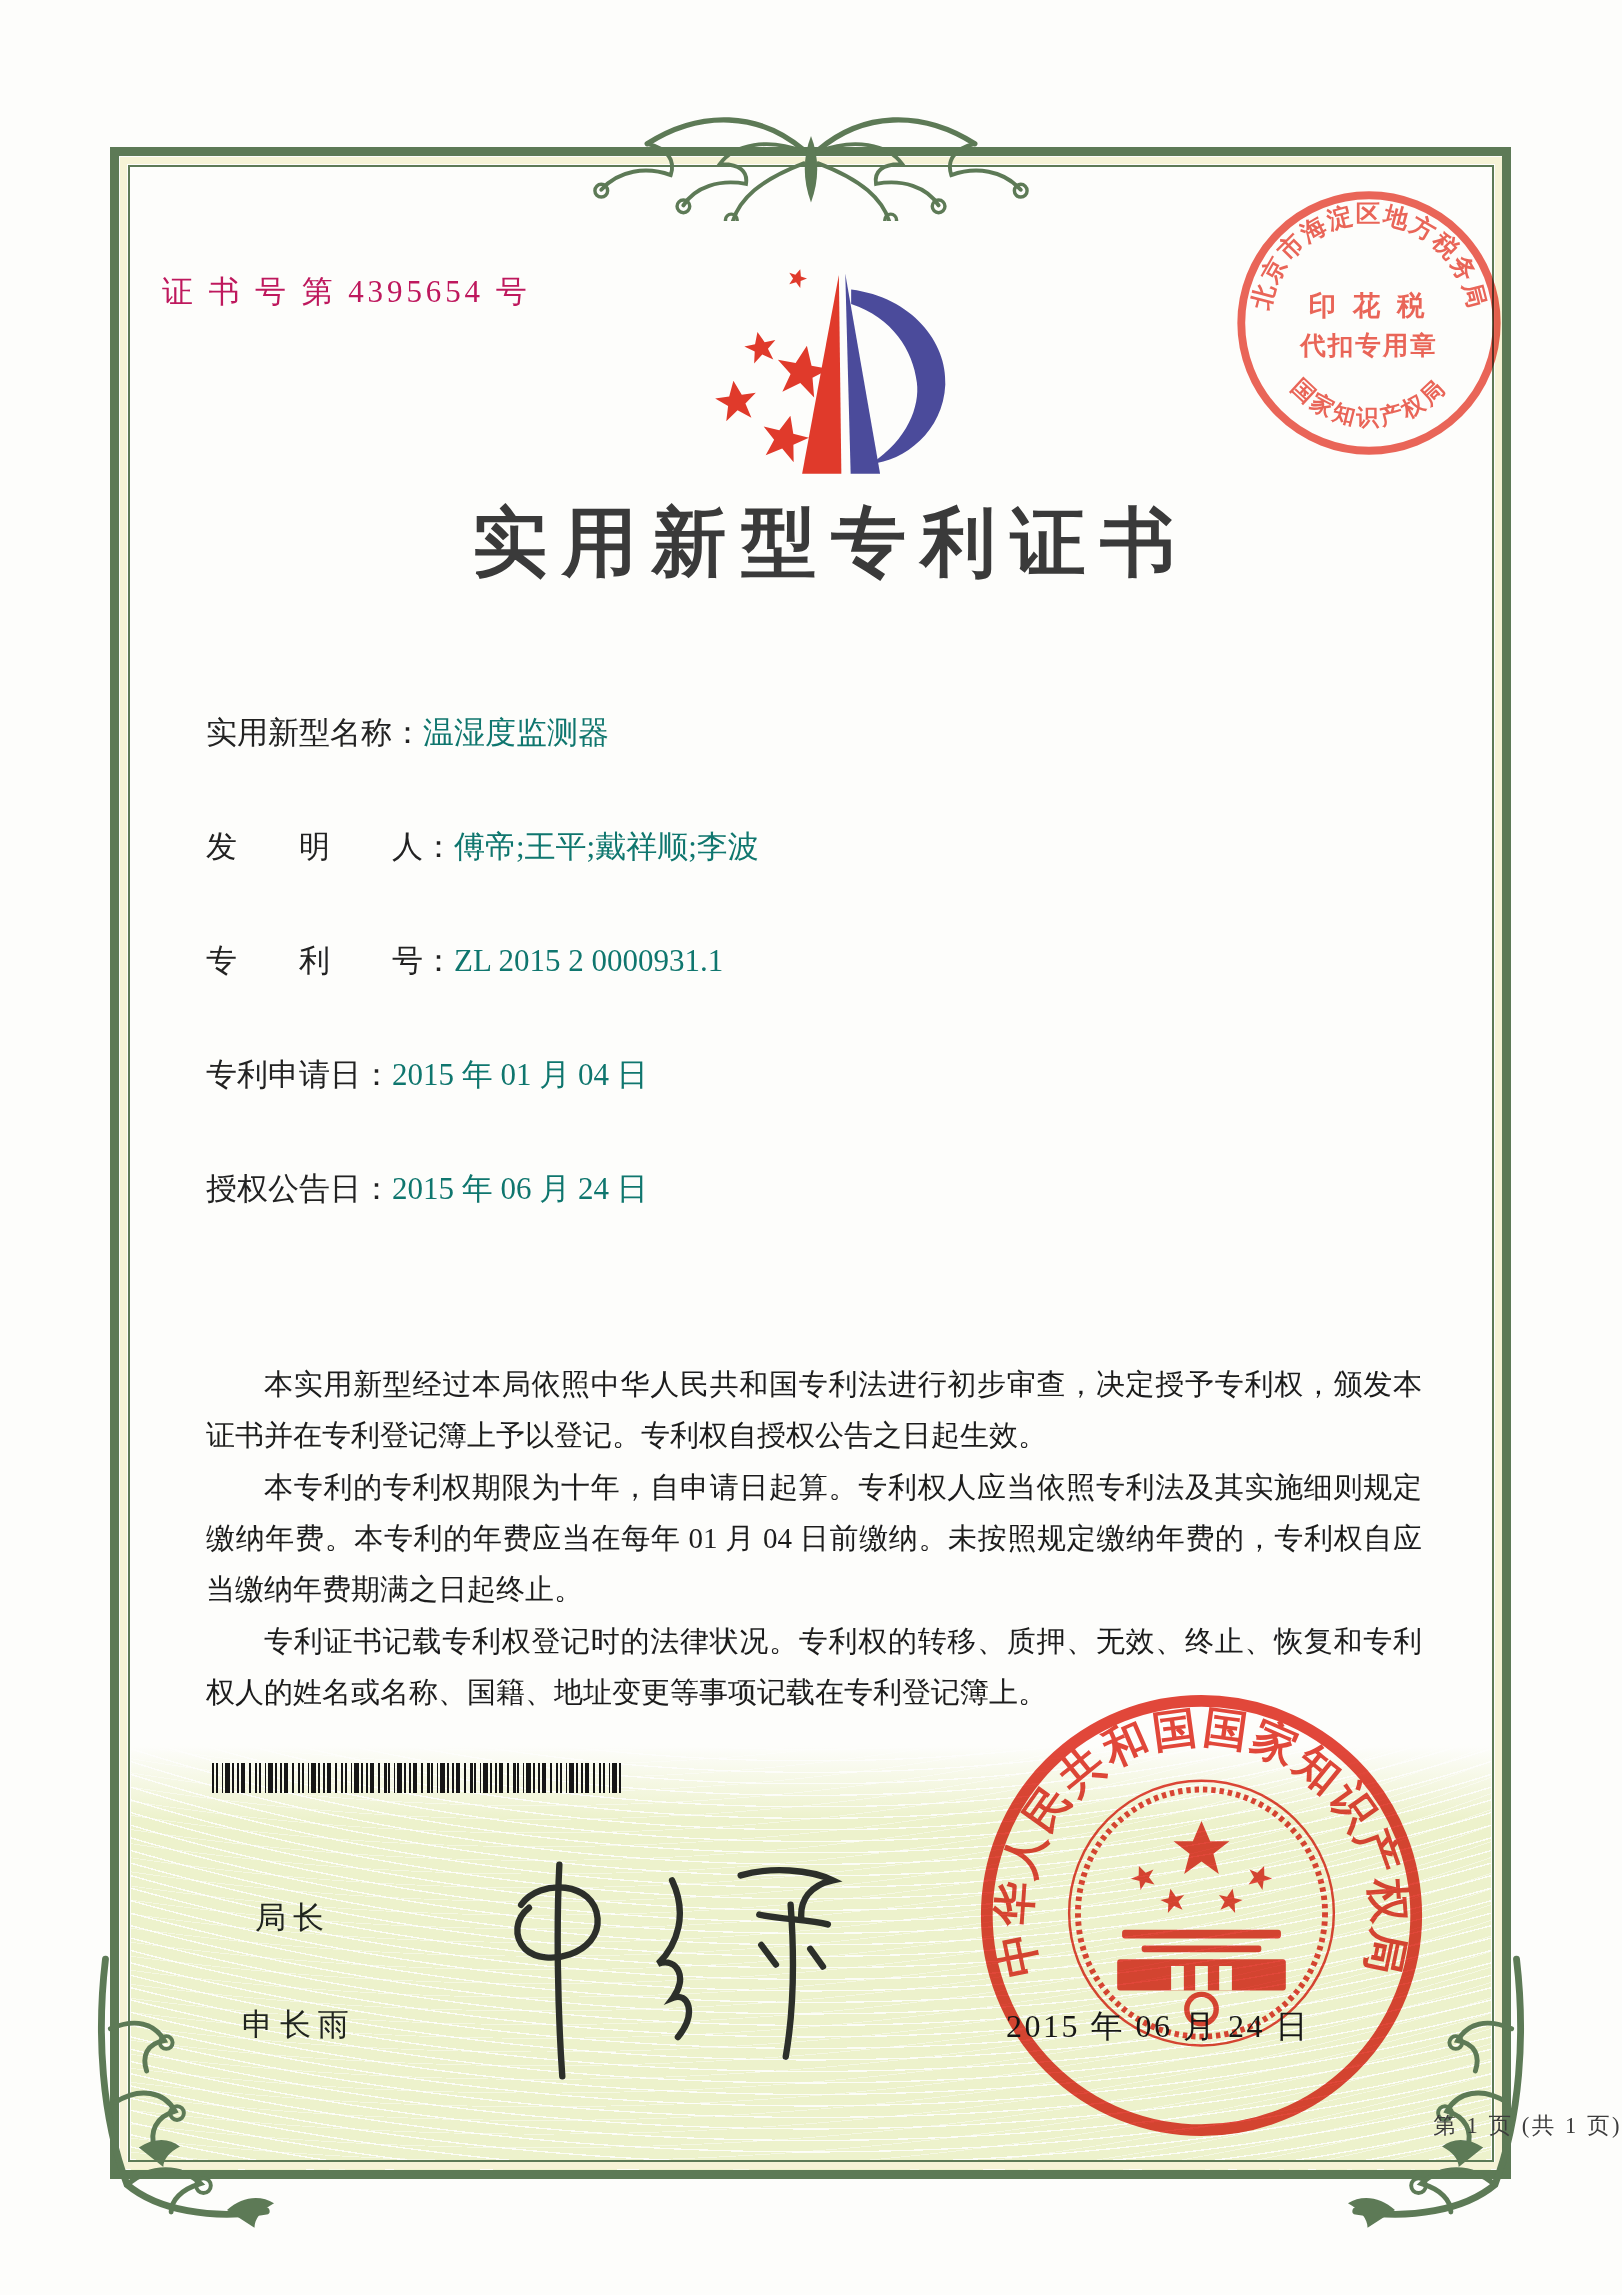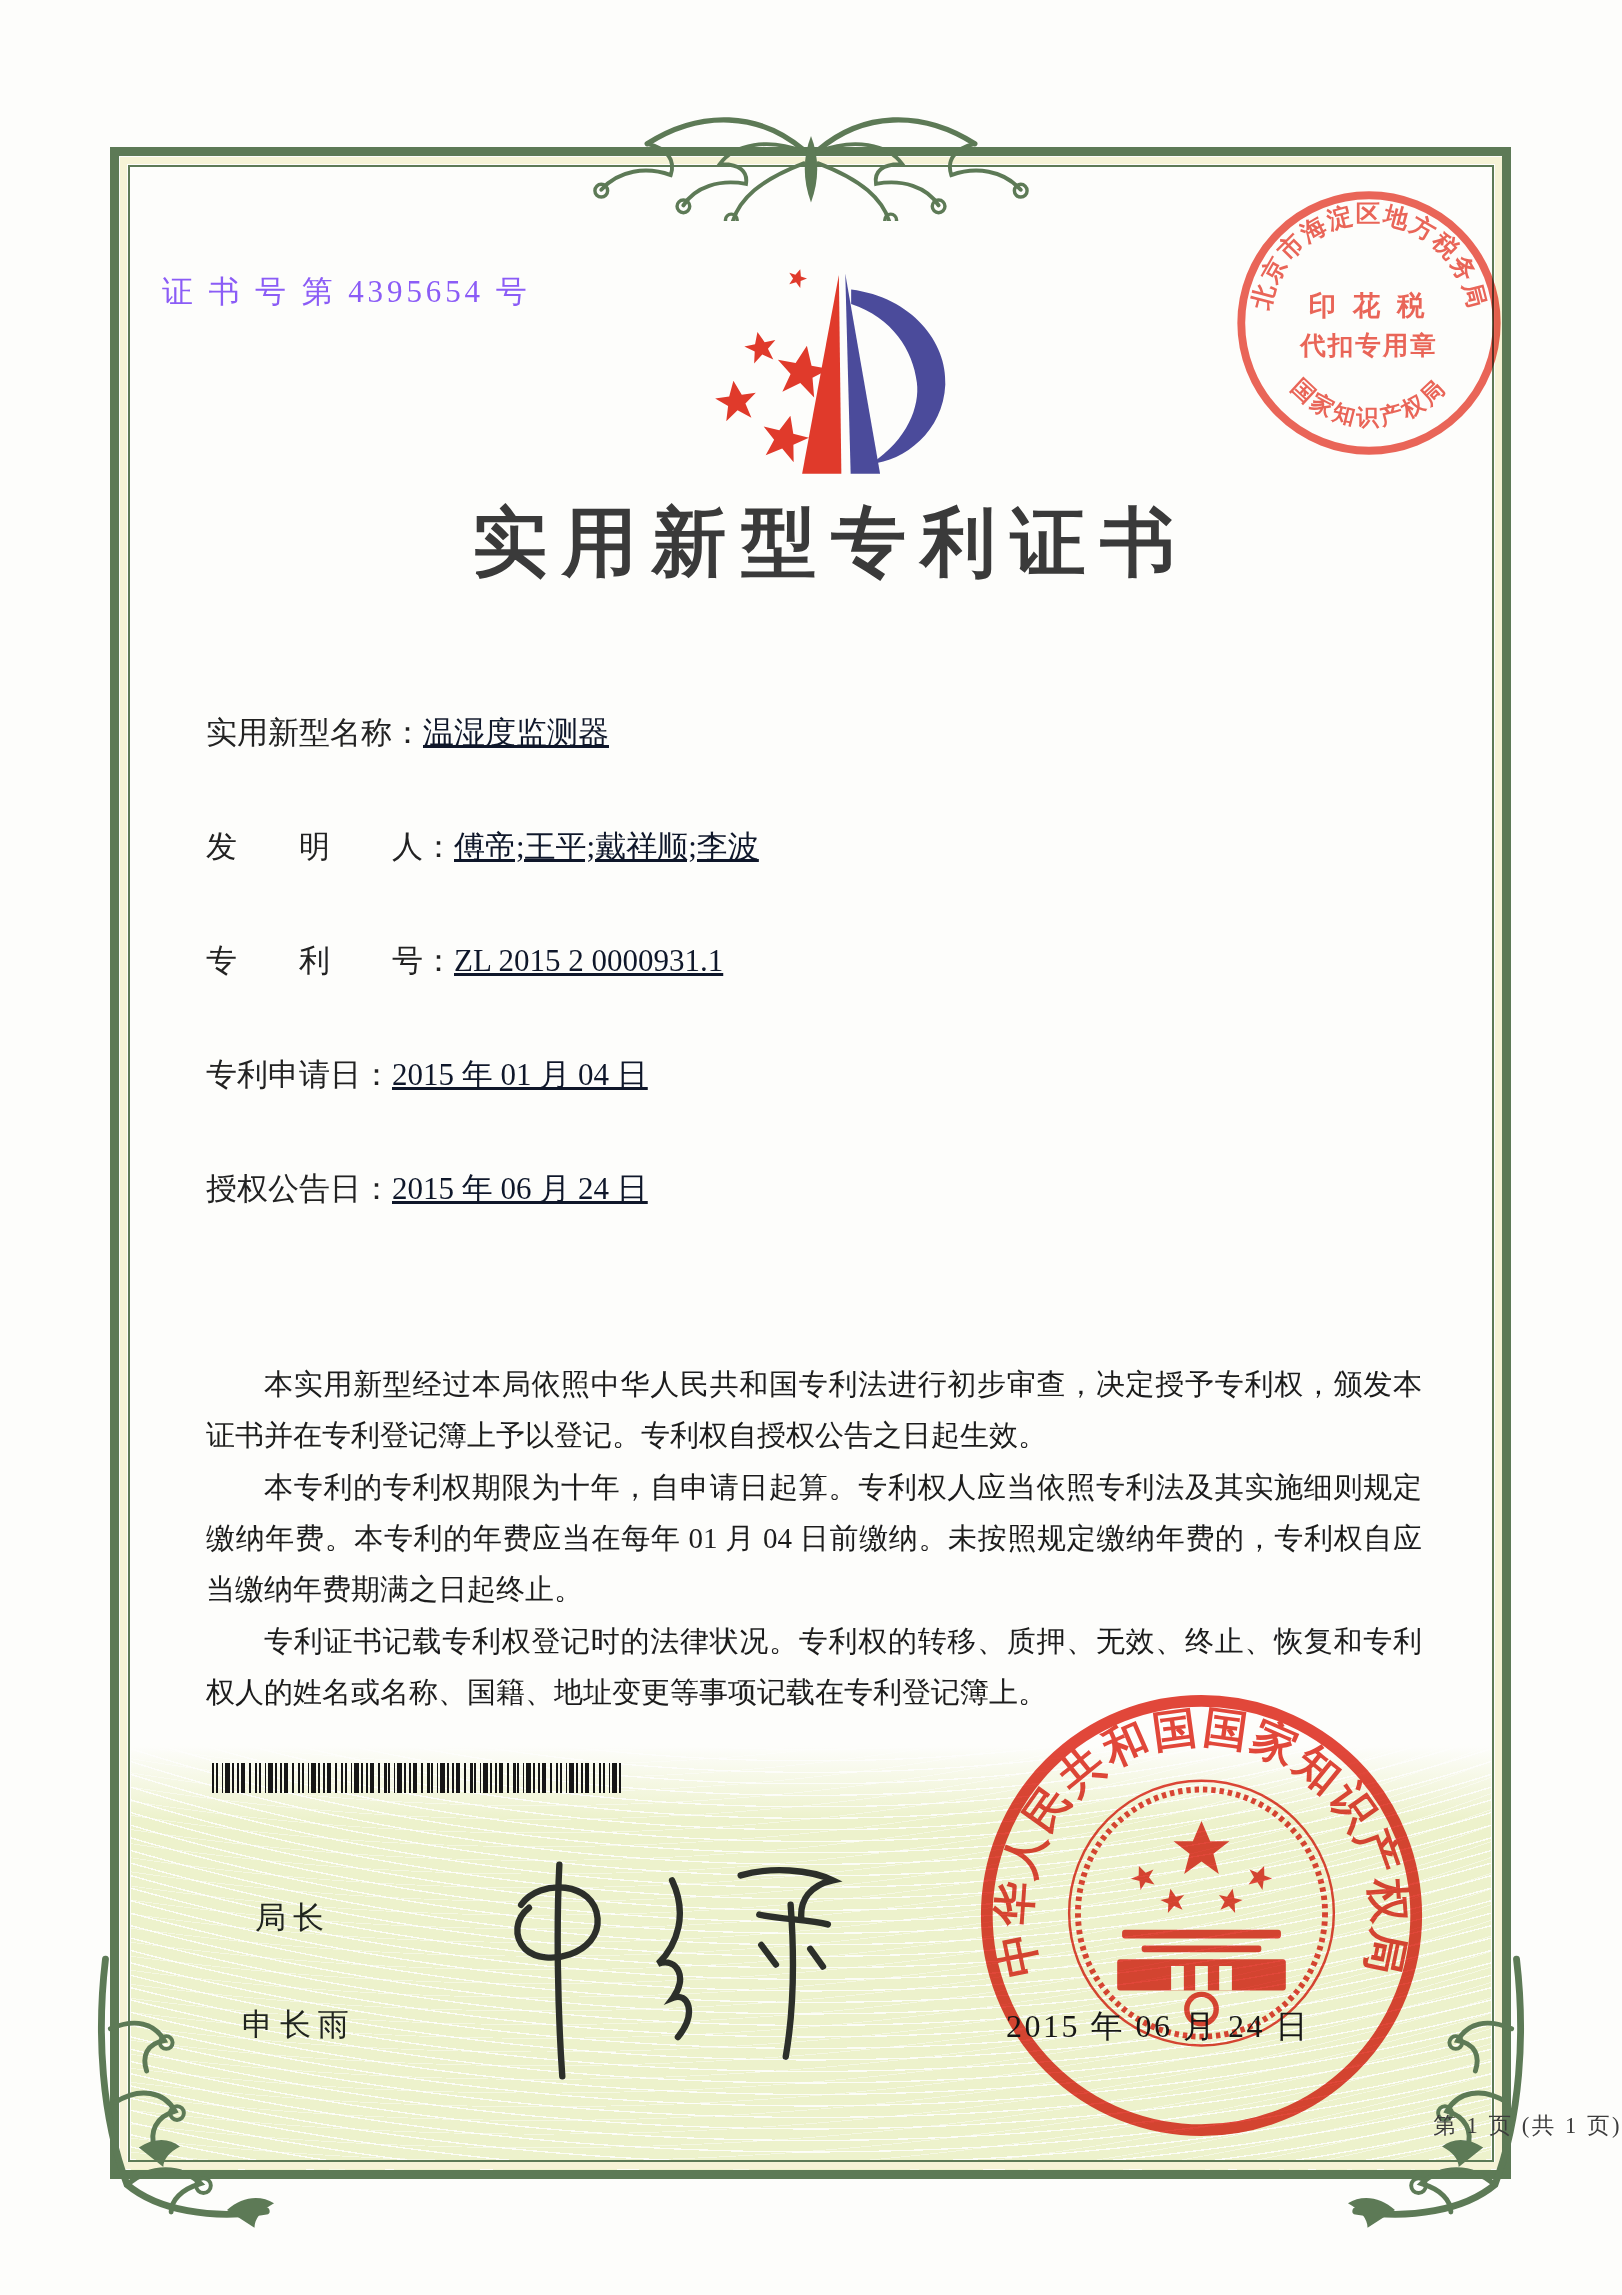--- a/index.html
+++ b/index.html
@@ -29,31 +29,31 @@
     z-index:0;
   }
   .tint::before{
     content:"";position:absolute;left:0;top:0;right:0;height:74px;
     background:linear-gradient(#fdfdfb,rgba(253,253,251,0));
   }
 
   
   .cert-no{
     position:absolute;left:162px;top:271px;
-    font-size:31px;letter-spacing:3.9px;color:#8b5cf6;z-index:2;white-space:pre;
+    font-size:31px;letter-spacing:3.9px;color:#be185d;z-index:2;white-space:pre;
   }
   .doc-title{
     position:absolute;left:0;top:493px;width:100%;
     text-align:center;font-size:75px;font-weight:600;
     letter-spacing:14.7px;color:#3a3a3a;z-index:2;padding-left:20px;
   }
   .fields{position:absolute;left:206px;top:712px;z-index:2;}
   .field-row{height:114px;font-size:31px;white-space:pre;}
   .field-row .lbl{display:inline-block;color:#222;text-align:right;}
-  .field-row .val{color:#0f172a;text-decoration:underline;}
+  .field-row .val{color:#0f766e;}
   .body-text{
     position:absolute;left:206px;top:1359px;width:1216px;z-index:2;
     font-size:29px;line-height:1.77;color:#1c1c1c;
     text-align:justify;
   }
   .body-text p{margin:0;text-indent:2em;}
 
   .barcode{
     position:absolute;left:212px;top:1763px;width:412px;height:30px;z-index:2;
     background-image:repeating-linear-gradient(90deg,

